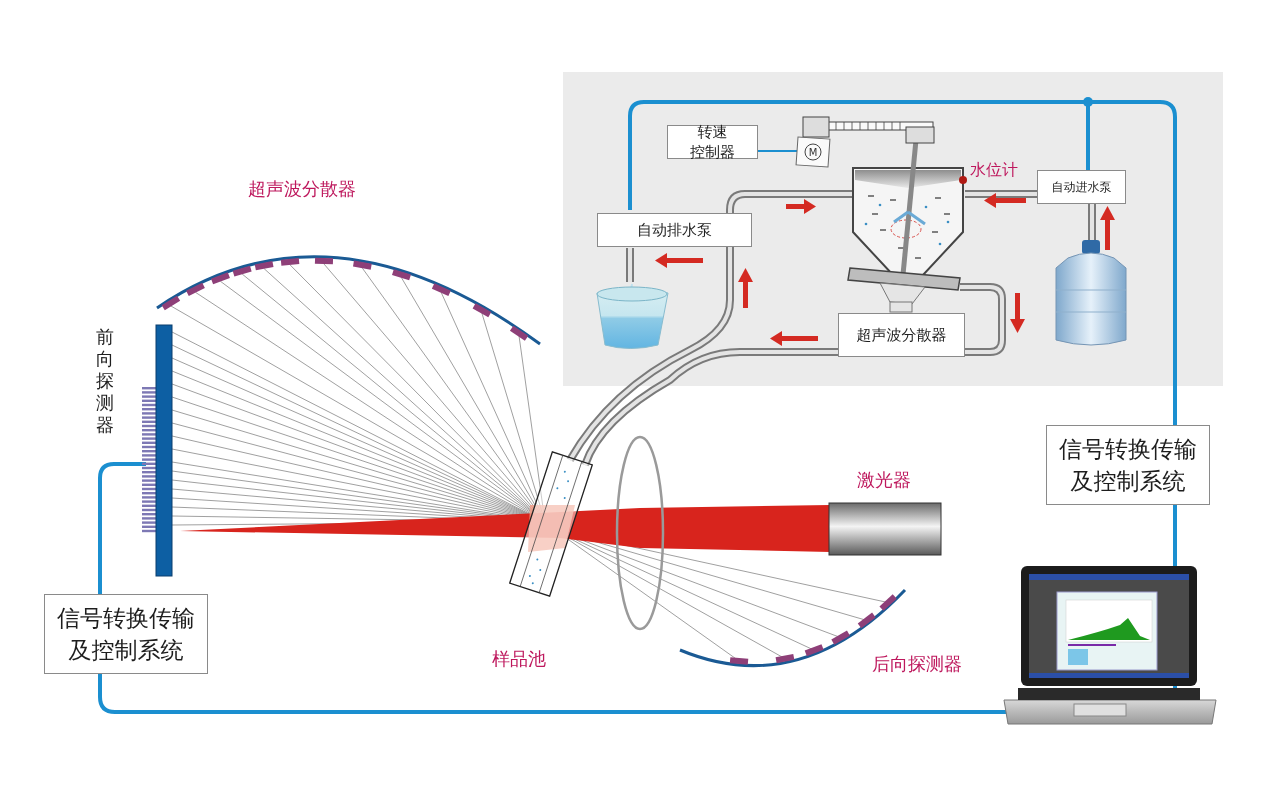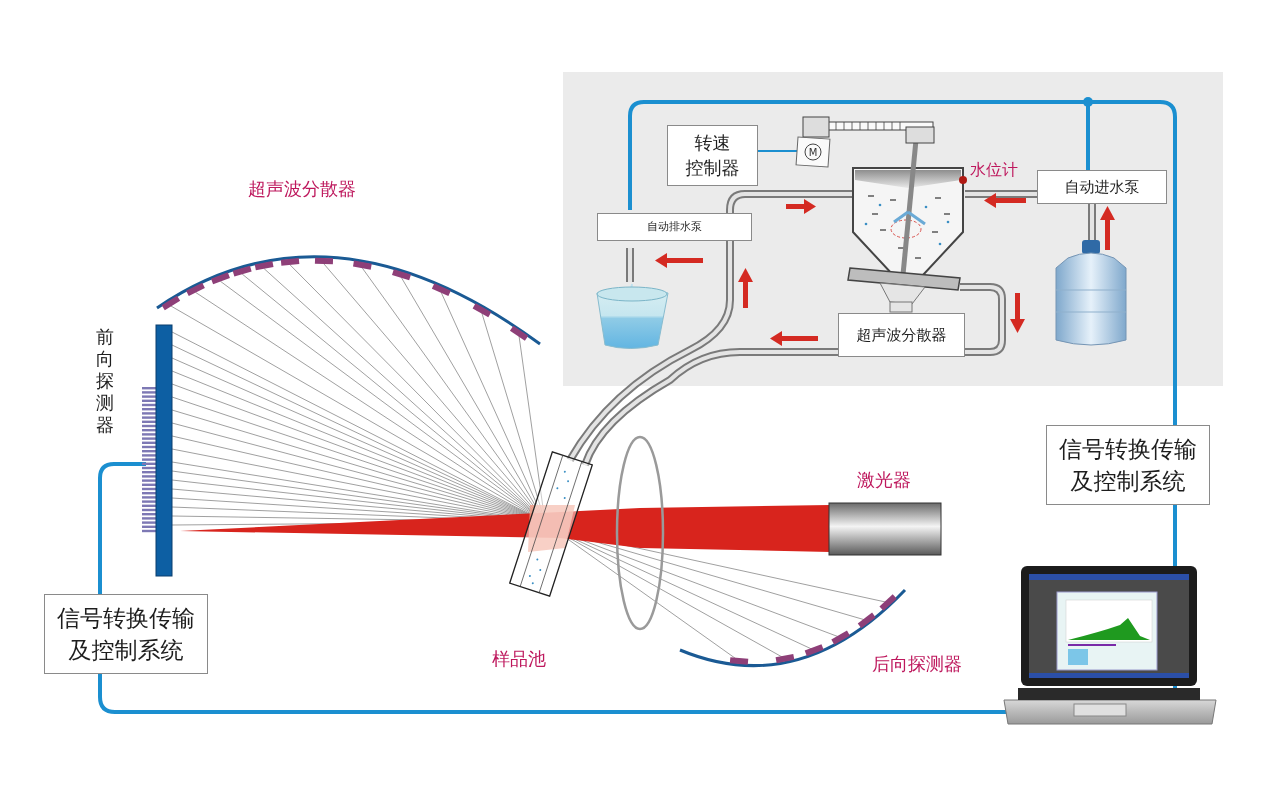--- a/index.html
+++ b/index.html
@@ -324,28 +324,28 @@
     <div>向</div>
     <div>探</div>
     <div>测</div>
     <div>器</div>
   </div>
 <div class="lbl" style="left:492px;top:648px;">样品池</div>
 <div class="lbl" style="left:857px;top:469px;">激光器</div>
 <div class="lbl" style="left:848px;top:653px;margin-left:24px;">后向探测器</div>
 <div class="lbl" style="left:970px;top:160px;font-size:16px;">水位计</div>
 
-<div class="box" style="left:667px;top:125px;width:91px;height:61px;font-size:18px;line-height:1.35;">
+<div class="box" style="left:667px;top:125px;width:91px;height:34px;font-size:15px;line-height:1.35;">
   <div>转速</div>
   <div>控制器</div>
 </div>
-<div class="box" style="left:597px;top:213px;width:155px;height:28px;font-size:11px;text-align:center;">
+<div class="box" style="left:597px;top:213px;width:155px;height:34px;font-size:15px;text-align:center;">
   <div>自动排水泵</div>
 </div>
-<div class="box" style="left:1037px;top:170px;width:130px;height:34px;font-size:15px;">
+<div class="box" style="left:1037px;top:170px;width:89px;height:34px;font-size:12px;">
   <div>自动进水泵</div>
 </div>
 <div class="box" style="left:838px;top:313px;width:127px;height:44px;font-size:15px;">
   <div>超声波分散器</div>
 </div>
 <div class="box" style="left:1046px;top:425px;width:164px;height:80px;">
   <div>信号转换传输</div>
   <div>及控制系统</div>
 </div>
 <div class="box" style="left:44px;top:594px;width:164px;height:80px;">

